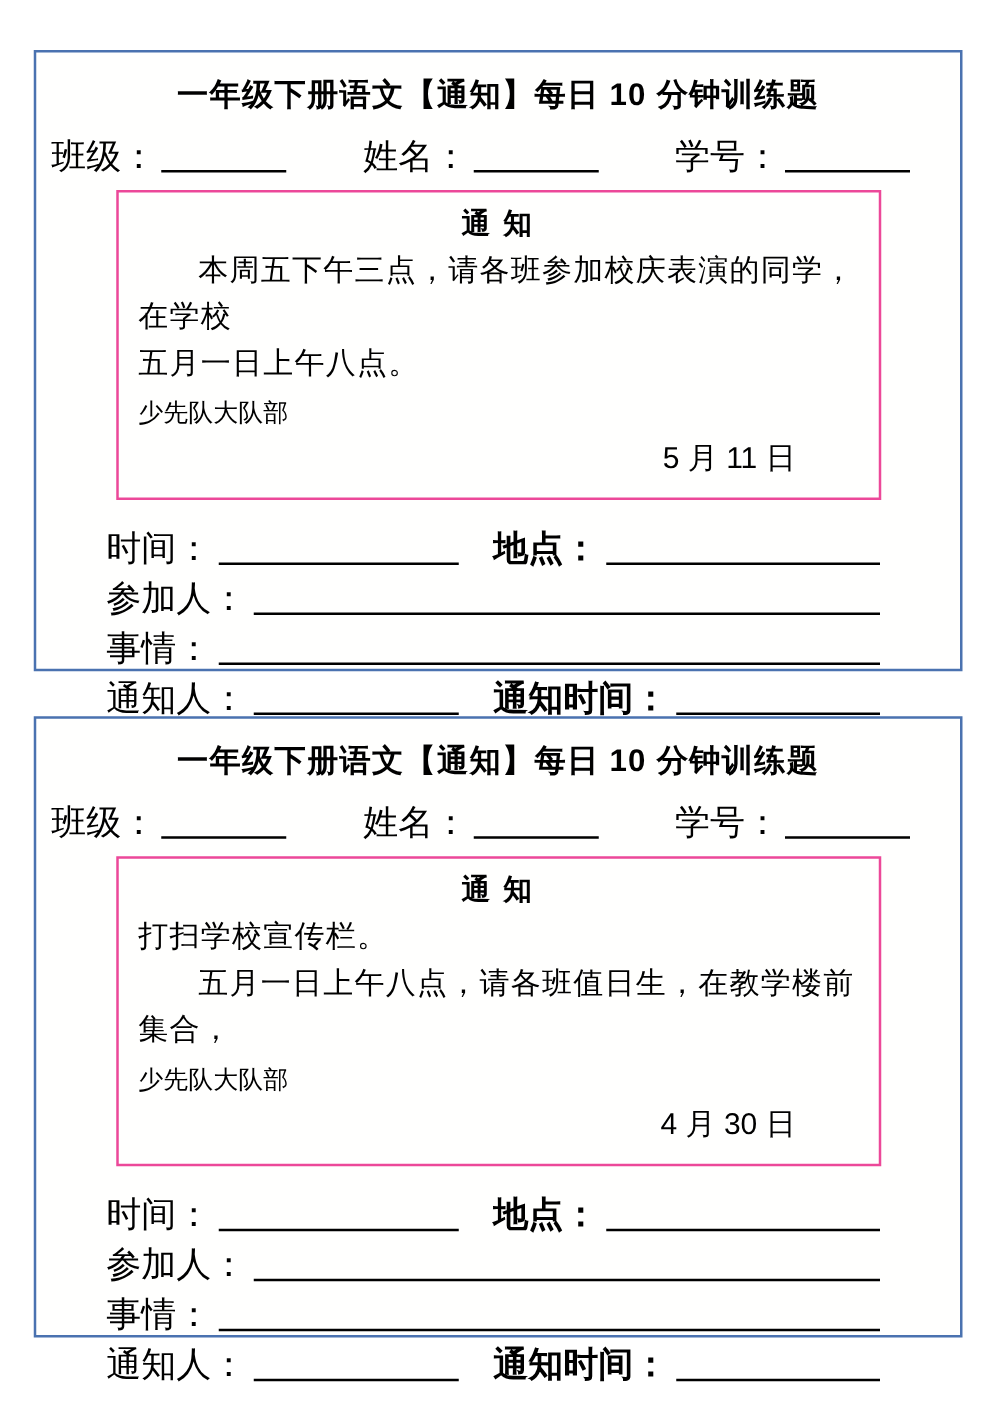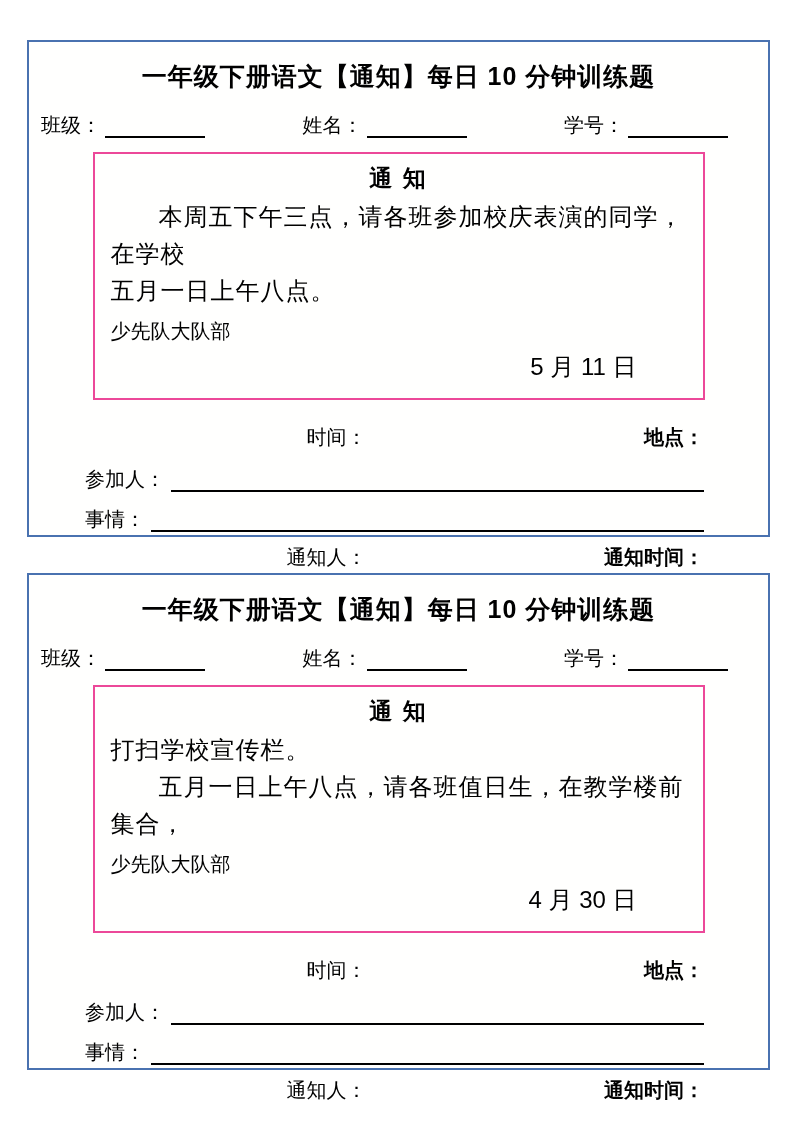--- a/index.html
+++ b/index.html
@@ -33,21 +33,21 @@
   }
   .student-row {
     display: flex;
     justify-content: space-between;
     align-items: flex-end;
     margin: 0 30px 0 2px;
     height: 28px;
   }
   .student-field { display: flex; align-items: flex-end; }
   .flabel {
-    font-size: 20px;
+    font-size: 28px;
     line-height: 26px;
     white-space: nowrap;
   }
   .blank {
     display: inline-block;
     border-bottom: 2px solid #000;
     height: 24px;
   }
   .blank-s { width: 100px; margin-left: 4px; }
   .notice-box {
@@ -83,27 +83,26 @@
     line-height: 35px;
     padding-right: 50px;
   }
   .answers { margin: 26px 54px 0 46px; }
   .arow {
     display: flex;
     align-items: flex-end;
     height: 26px;
     margin-bottom: 14px;
   }
-  .arow:last-child { margin-bottom: 0; gap: 27px; }
+  .arow:last-child { margin-bottom: 0; }
   .half {
     display: flex;
     align-items: flex-end;
     width: 50%;
     padding-right: 28px;
-    flex-direction: column;
   }
   .half.right { padding-right: 0; flex: 1; font-weight: bold; }
   .grow { flex: 1; margin-left: 6px; }
 </style>
 </head>
 <body>
 
 <div class="page">
 
   <section class="card">

